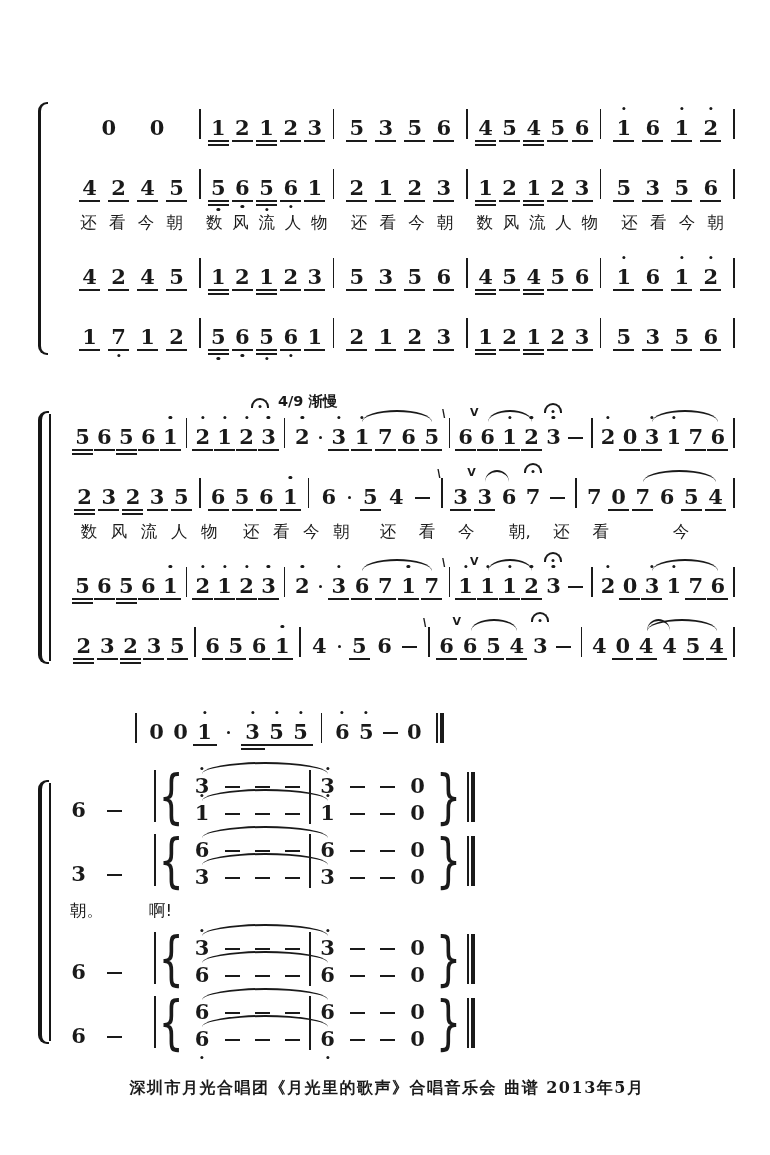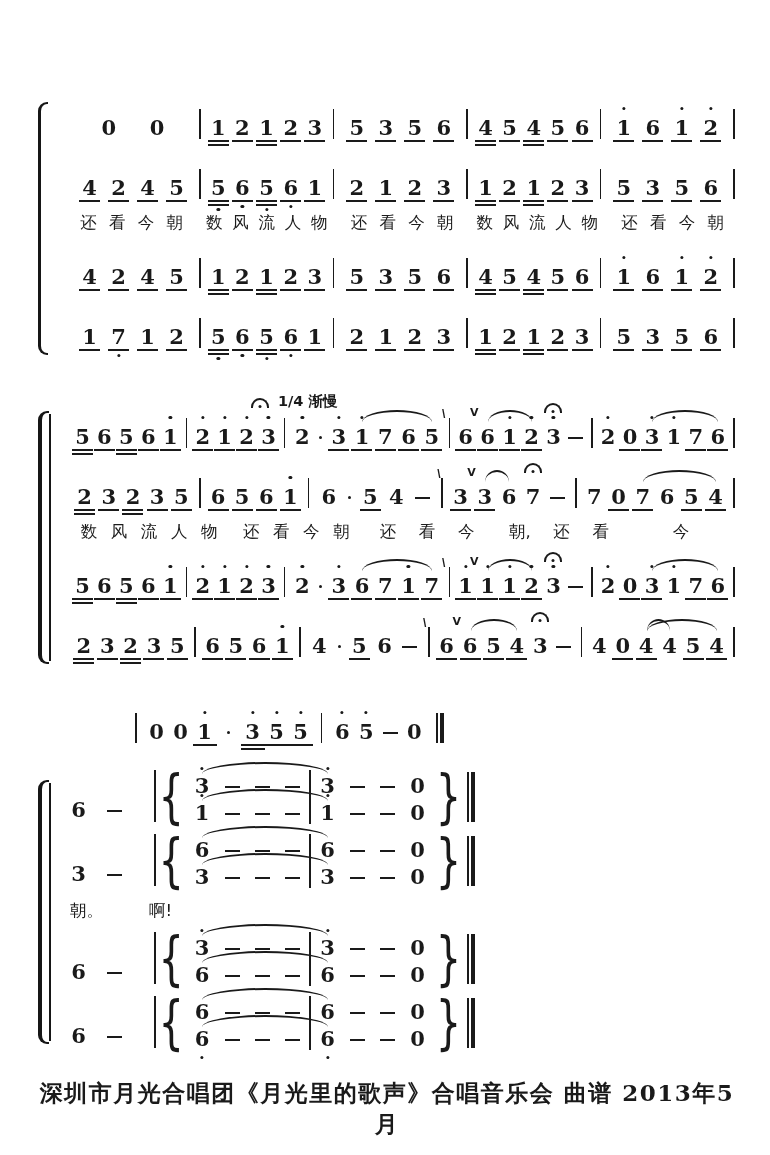--- a/index.html
+++ b/index.html
@@ -69,21 +69,21 @@
        color:#1a1a1a;margin:0 3px;align-self:center;}
   .stack{display:flex;flex-direction:column;flex:0 0 auto;}
   .srow{display:flex;align-items:flex-end;position:relative;height:27px;}
   .srow .tok{min-width:30px;height:23px;}
   .srow .bl.mid{height:27px;align-self:flex-end;margin:0 2px;}
   .endrow .blf .b1,.endrow .blf .b2{height:50px;}
   .endlyr{display:flex;gap:46px;font-size:16.5px;font-family:"DejaVu Sans",sans-serif;
           padding:2px 0 6px 2px;}
   
   .plabel{text-align:center;font-size:13.5px;margin-top:24px;font-family:"DejaVu Sans",sans-serif;}
-  .footer{text-align:center;font-size:23px;font-weight:700;letter-spacing:1.5px;
+  .footer{text-align:center;font-size:16px;font-weight:700;letter-spacing:1.5px;
           margin-top:28px;font-family:"DejaVu Serif",serif;}
 </style>
 </head>
 <body>
 
 <div class="page">
   <div id="score">
       <section class="system sys1 sys-thin">
         <div class="sbrace"></div>
         <div class="mline">
@@ -560,21 +560,21 @@
             </div>
           </div>
           <div class="bl"></div>
         </div>
       </section>
       <section class="system sys2 sys-thick">
         <div class="sbrace"></div>
         <div class="sline"></div>
         <div class="tempo">
           <span class="fm2"></span>
-          <span class="tlabel">1/4 渐慢</span>
+          <span class="tlabel">4/9 渐慢</span>
         </div>
         <div class="mline">
           <div class="measure" style="flex-grow: 5;">
             <div class="tok">
               <span class="dg">5</span>
               <span class="ul u1l"></span>
               <span class="ul u2l"></span>
             </div>
             <div class="tok">
               <span class="dg">6</span>

